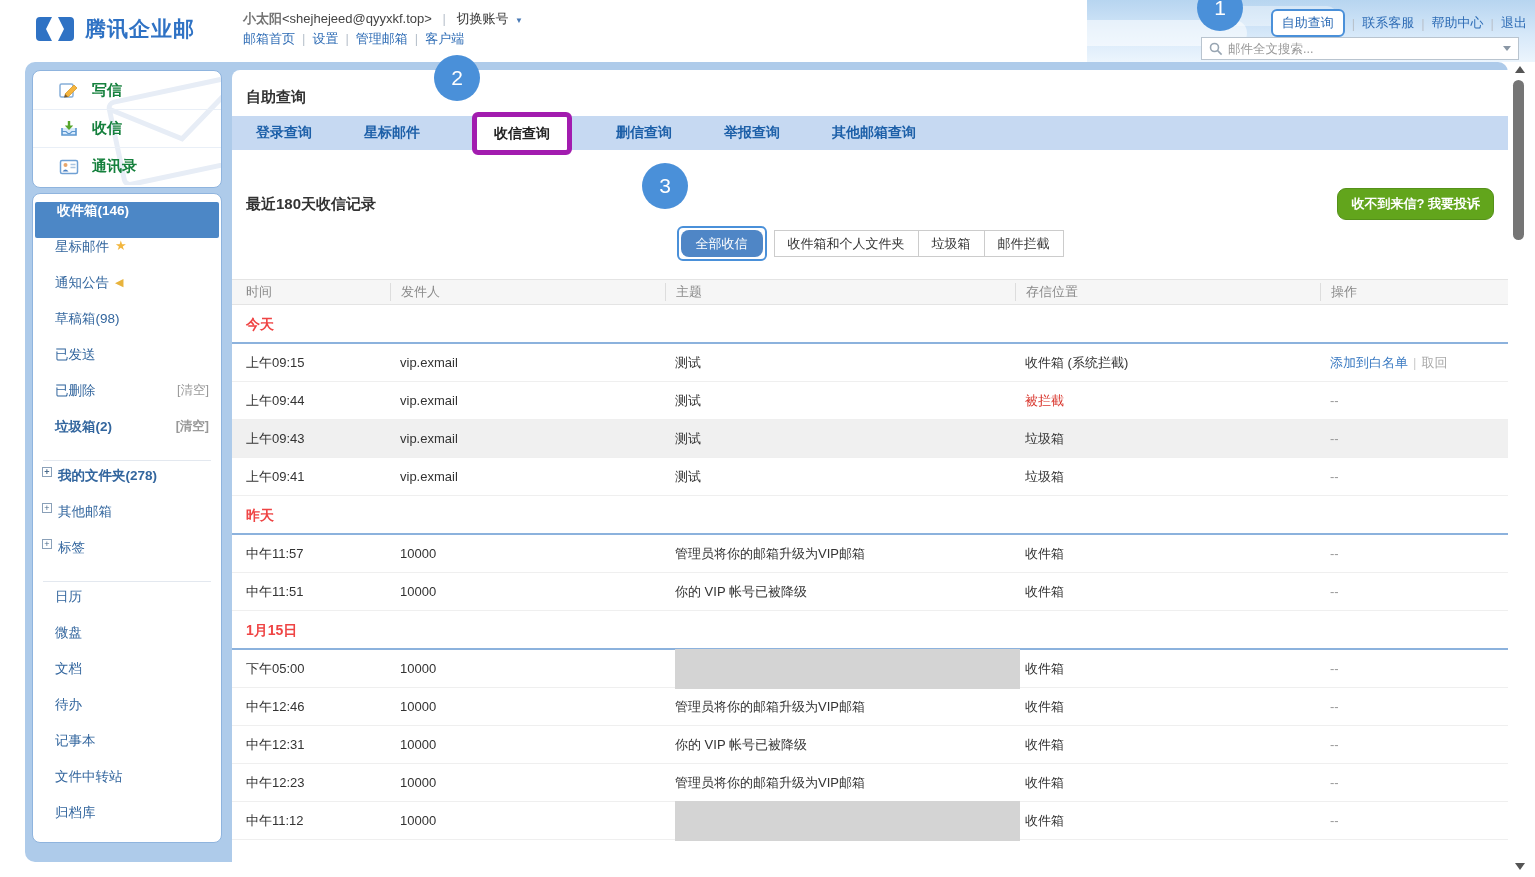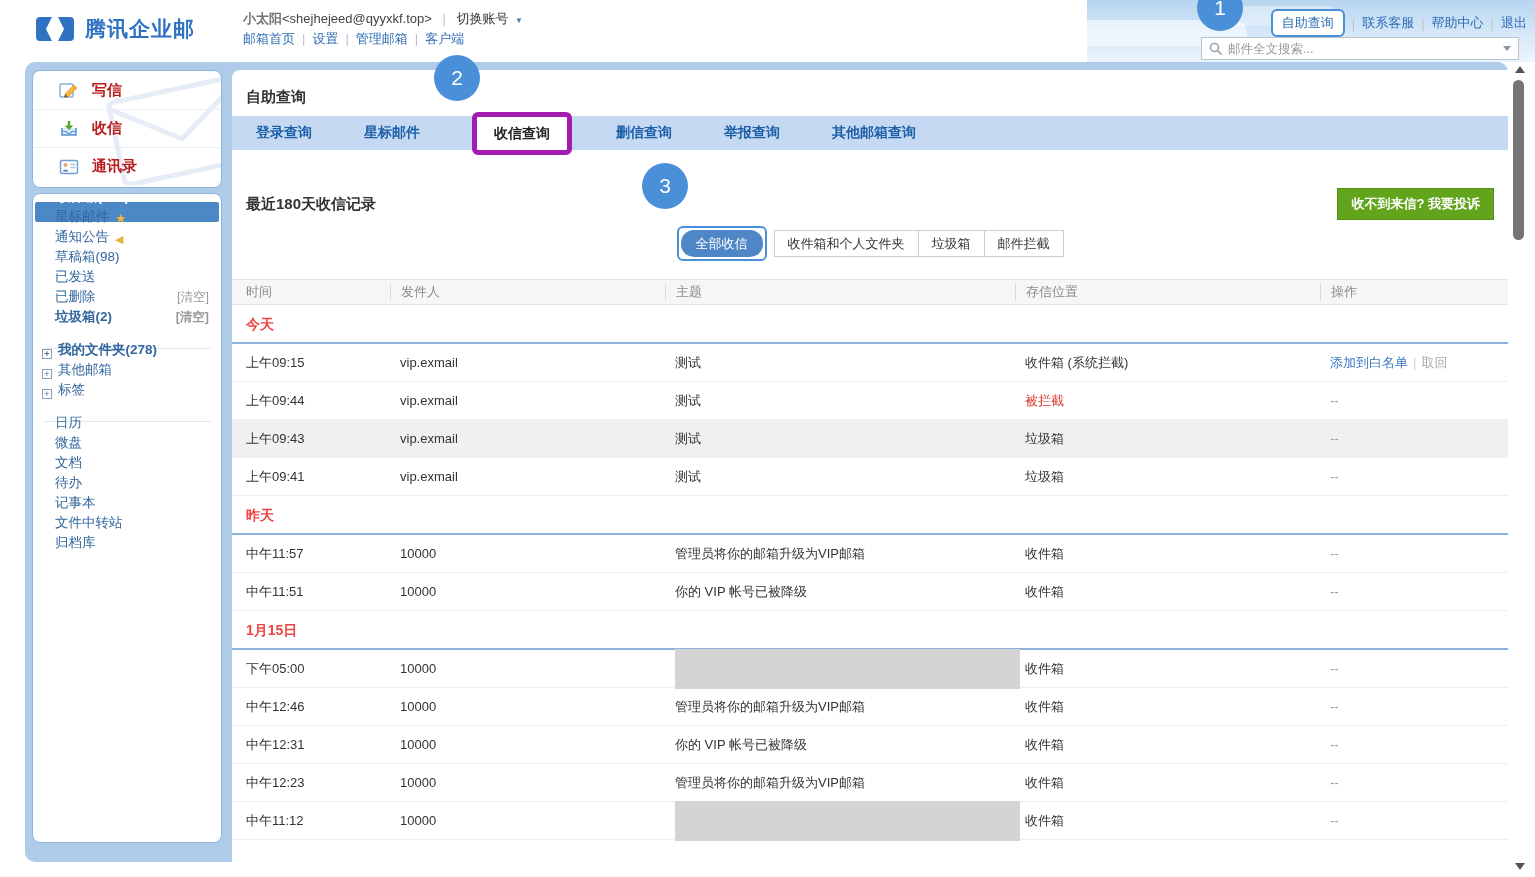--- a/index.html
+++ b/index.html
@@ -37,23 +37,23 @@
   
   .frame{position:absolute;left:25px;top:62px;width:1483px;height:800px;background:#aecbea;
     border-radius:10px 10px 0 10px;z-index:1}
   .sp{position:absolute;left:7px;width:190px;background:#fff;border-radius:8px;border:1px solid #8fb4de}
   .sp1{top:8px;height:118px;overflow:hidden}
   .sp2{top:131px;height:650px;padding-top:8px;overflow:hidden}
   .watermark{position:absolute;right:-34px;top:2px;z-index:1}
 
   .action-row{display:flex;align-items:center;gap:13px;height:38px;padding-left:26px;position:relative;z-index:2;cursor:pointer}
   .action-row + .action-row{border-top:1px solid #e9eff7}
-  .action-label{color:#b91c1c;font-weight:bold;font-size:15px}
-
-  .sb-row{display:flex;align-items:flex-end;height:20px;padding:0 12px 16px 22px;font-size:13.5px;color:#33669e;cursor:pointer}
+  .action-label{color:#15803d;font-weight:bold;font-size:15px}
+
+  .sb-row{display:flex;align-items:flex-start;height:36px;padding:0 12px 0 22px;font-size:13.5px;color:#33669e;cursor:pointer}
   .sb-row.selected{background:#4c87c6;color:#fff;font-weight:bold;margin:0 2px;border-radius:2px}
   .sb-row.bold{font-weight:bold}
   .ric{margin-left:6px}
   .star::before{content:"★";color:#f2b63e;font-size:13px}
   .spk::before{content:"◀";color:#e8b33c;font-size:11px}
   .clear{margin-left:auto;color:#999;font-size:12.5px}
   .sb-div{border-top:1px solid #e3e8ef;margin:6px 10px}
   .tree-row{padding-left:9px}
   .expander{width:10px;height:10px;border:1px solid #8aa0b8;color:#4a6b8c;font-size:9px;line-height:8px;
     text-align:center;margin-right:6px;background:#fff;flex:none}
@@ -64,30 +64,30 @@
     border-radius:8px 0 0 0;z-index:2;overflow:hidden}
   .main-title{padding:18px 0 0 14px;font-size:15px;font-weight:bold;color:#333}
   .tabbar{margin-top:9px;height:34px;background:#c6d9f2;display:flex;align-items:center;padding-left:24px}
   .tab{font-size:14px;font-weight:bold;color:#1c5fa8;margin-right:52px;cursor:pointer;white-space:nowrap}
   .tab-box{background:#fff;border:5px solid #a21caf;border-radius:6px;padding:7px 17px;margin-right:44px;cursor:pointer}
   .tab-box .tab-active-label{font-size:14px;font-weight:bold;color:#222}
 
   .section-row{display:flex;align-items:center;margin:38px 14px 0 14px}
   .section-title{font-size:15px;font-weight:bold;color:#333}
   .complain{margin-left:auto;background:#62a51c;color:#fff;font-weight:bold;font-size:13px;
-    padding:6px 13px;border-radius:0;border:1px solid #55911a;cursor:pointer;
+    padding:6px 13px;border-radius:9px;border:1px solid #55911a;cursor:pointer;
     font-family:"Liberation Sans","DejaVu Sans",sans-serif}
 
   .filters{display:flex;justify-content:center;margin-top:6px;align-items:center}
   .factive-box{border:2px solid #4a90d9;border-radius:6px;padding:2px;background:#fff;margin-right:7px}
   .fbtn{height:27px;line-height:25px;padding:0 13px;font-size:13px;color:#333;background:#fff;
     border:1px solid #ccc;cursor:pointer;white-space:nowrap;
     font-family:"Liberation Sans","DejaVu Sans",sans-serif}
   .fbtn + .fbtn{border-left:none}
-  .fbtn.active{background:#4f86c6;color:#fff;border:none;border-radius:13px;line-height:27px;padding:0 15px}
+  .fbtn.active{background:#4f86c6;color:#fff;border:none;border-radius:8px;line-height:27px;padding:0 15px}
 
   .tbl{margin-top:18px}
   .thead{display:flex;background:#f6f6f6;border-top:1px solid #e4e4e4;border-bottom:1px solid #e4e4e4;
     color:#8a8a8a;font-size:13px;height:26px;align-items:center}
   .cell{padding-left:10px;overflow:visible;white-space:nowrap}
   .c1{width:158px;padding-left:14px}
   .c2{width:275px}
   .c3{width:350px}
   .c4{width:305px}
   .c5{flex:1}

